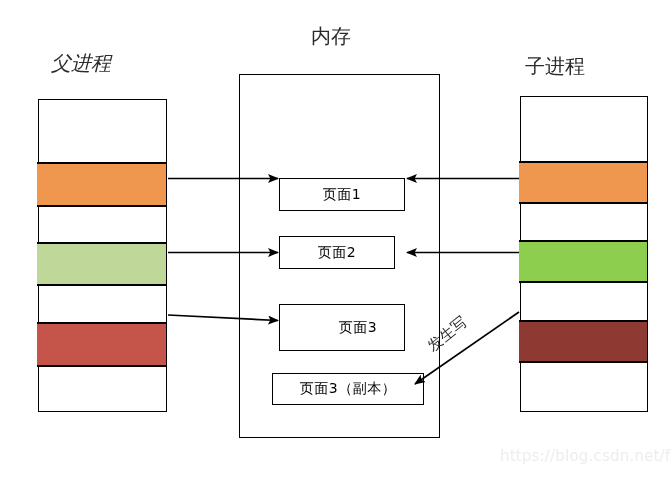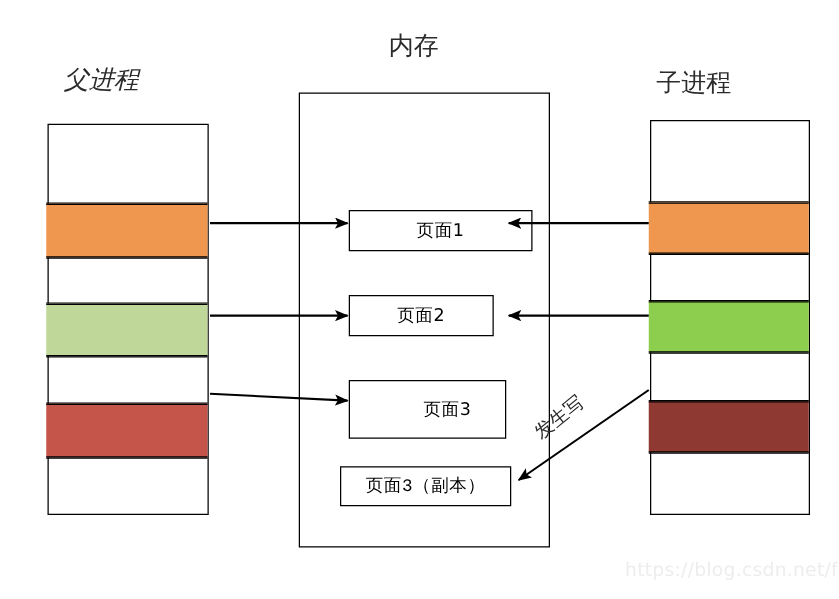--- a/index.html
+++ b/index.html
@@ -26,24 +26,24 @@
         border-top:1.6px solid #000;border-bottom:1.6px solid #000;}
   #child-block .band{width:128px;}
 
   #mem-container{position:absolute;left:239px;top:74px;width:201px;height:364px;
                  border:1.7px solid #000;box-sizing:border-box;background:#fff;}
 
   .page-box{position:absolute;border:1.6px solid #000;box-sizing:border-box;background:#fff;
             display:flex;align-items:center;justify-content:center;
             color:#000;font-size:14px;letter-spacing:0.5px;
             font-family:"DejaVu Sans","Liberation Sans",sans-serif;}
-  #page1{left:279px;top:168px;width:147px;height:33px;}
+  #page1{left:279px;top:178px;width:126px;height:33px;}
   #page2{left:279px;top:236px;width:116px;height:33px;}
   #page3{left:279px;top:304px;width:126px;height:47px;padding-left:32px;}
-  #page3copy{left:272px;top:373px;width:137px;height:32px;font-family:Liberation Mono, monospace;}
+  #page3copy{left:272px;top:373px;width:152px;height:32px;}
 
   #write-label{
     position:absolute;left:424px;top:341px;color:#2b2b2b;font-size:15px;
     transform:rotate(-39deg);transform-origin:left top;white-space:nowrap;
     font-family:"DejaVu Sans","Liberation Sans",sans-serif;
   }
   #watermark{
     position:absolute;left:500px;top:447px;color:#ededed;font-size:15px;
     white-space:nowrap;letter-spacing:0.2px;
     font-family:"DejaVu Sans","Liberation Sans",sans-serif;

